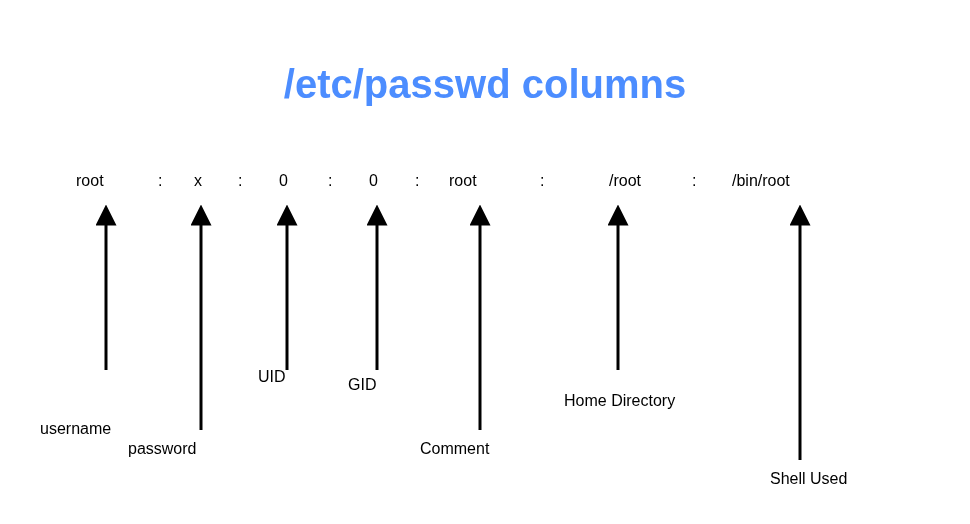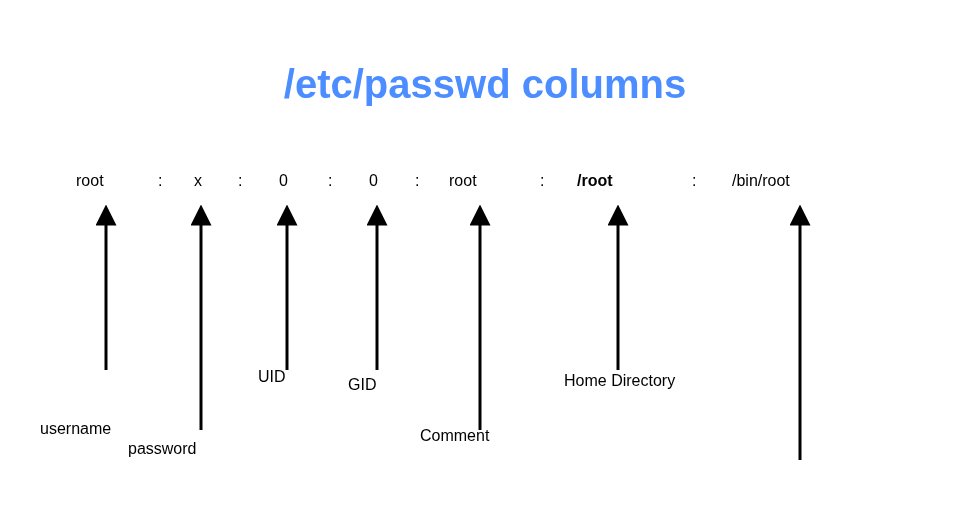--- a/index.html
+++ b/index.html
@@ -52,21 +52,21 @@
   <span class="field" style="left:76px;  top:172px;">root</span>
   <span class="sep" style="left:158px; top:172px;">:</span>
   <span class="field" style="left:194px; top:172px;">x</span>
   <span class="sep" style="left:238px; top:172px;">:</span>
   <span class="field" style="left:279px; top:172px;">0</span>
   <span class="sep" style="left:328px; top:172px;">:</span>
   <span class="field" style="left:369px; top:172px;">0</span>
   <span class="sep" style="left:415px; top:172px;">:</span>
   <span class="field" style="left:449px; top:172px;">root</span>
   <span class="sep" style="left:540px; top:172px;">:</span>
-  <span class="field" style="left:577px; top:172px;font-weight:bold;">/root</span>
+  <span class="field" style="left:609px; top:172px;">/root</span>
   <span class="sep" style="left:692px; top:172px;">:</span>
   <span class="field" style="left:732px; top:172px;">/bin/root</span>
 
   <svg class="arrows" viewBox="0 0 970 524">
     <defs>
       <marker id="ah" viewBox="0 0 10 10" refX="5" refY="5" markerWidth="7" markerHeight="7" orient="auto-start-reverse">
         <path d="M 0 0 L 10 5 L 0 10 z" fill="#000"></path>
       </marker>
     </defs>
 
@@ -82,16 +82,17 @@
 
     <line x1="618" y1="370" x2="618" y2="215" stroke="#000" stroke-width="3" marker-end="url(#ah)"></line>
 
     <line x1="800" y1="460" x2="800" y2="215" stroke="#000" stroke-width="3" marker-end="url(#ah)"></line>
   </svg>
 
   <span class="label" style="left:40px;  top:376px;margin-top:44px;">username</span>
   <span class="label" style="left:128px; top:440px;">password</span>
   <span class="label" style="left:258px; top:368px;">UID</span>
   <span class="label" style="left:348px; top:376px;">GID</span>
-  <span class="label" style="left:420px; top:427px;">Comment</span>
-  <span class="label" style="left:564px; top:372px;">Home Directory</span>
+  <span class="label" style="left:420px; top:440px;">Comment</span>
+  <span class="label" style="left:564px; top:392px;">Home Directory</span>
+  <span class="label" style="left:770px; top:470px;">Shell Used</span>
 
 </div>
 
 </body></html>

